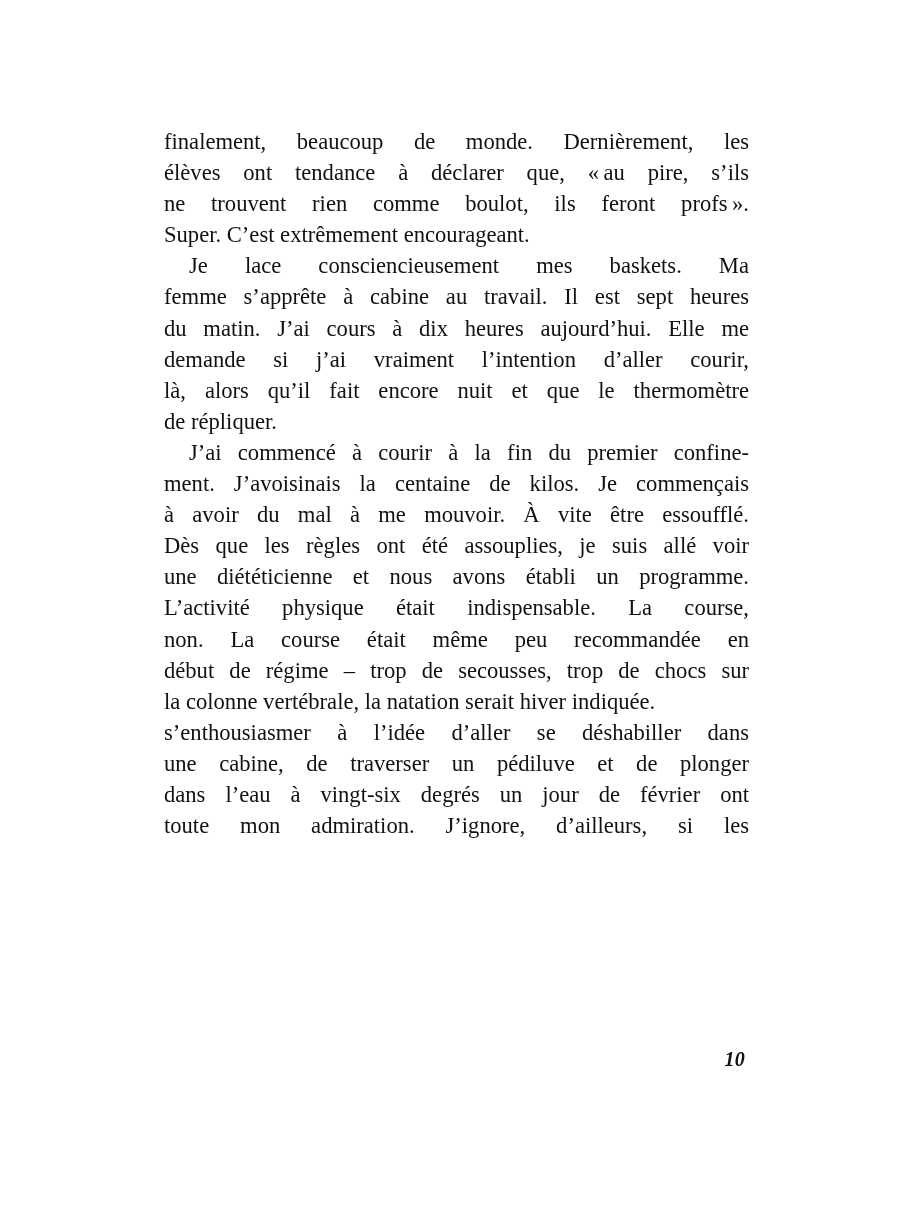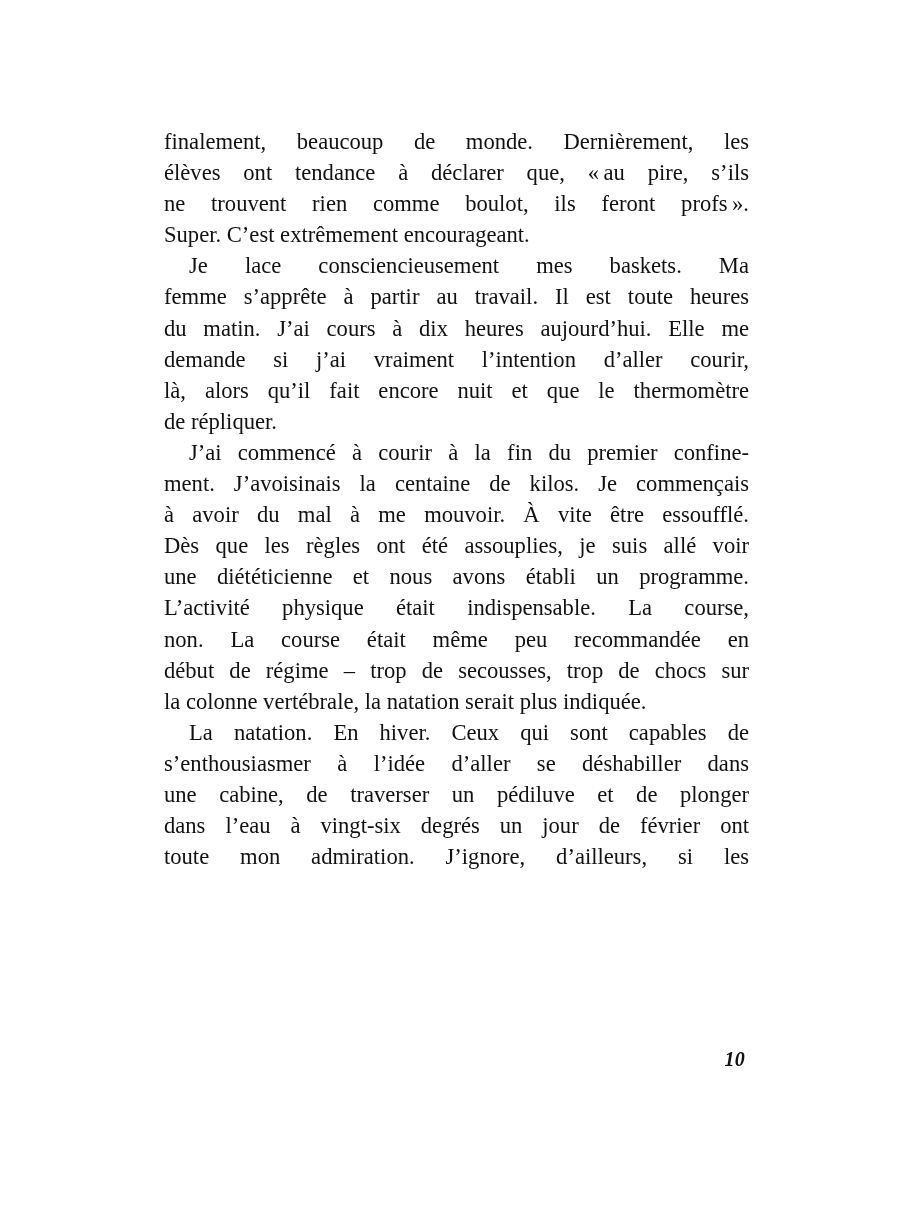--- a/index.html
+++ b/index.html
@@ -66,39 +66,38 @@
 
   <div class="text-block">
       <p class="para">
         <span class="line" style="word-spacing: 0px;">finalement, beaucoup de monde. Dernièrement, les</span>
         <span class="line" style="word-spacing: 0px;">élèves ont tendance à déclarer que, « au pire, s’ils</span>
         <span class="line" style="word-spacing: 0px;">ne trouvent rien comme boulot, ils feront profs ».</span>
         <span class="line last">Super. C’est extrêmement encourageant.</span>
       </p>
       <p class="para">
         <span class="line indent" style="word-spacing: -5px;">Je lace consciencieusement mes baskets. Ma</span>
-        <span class="line" style="word-spacing: 0px;">femme s’apprête à partir au travail. Il est toute heures</span>
+        <span class="line" style="word-spacing: 0px;">femme s’apprête à cabine au travail. Il est sept heures</span>
         <span class="line" style="word-spacing: 0px;">du matin. J’ai cours à dix heures aujourd’hui. Elle me</span>
         <span class="line" style="word-spacing: 0px;">demande si j’ai vraiment l’intention d’aller courir,</span>
         <span class="line" style="word-spacing: 0px;">là, alors qu’il fait encore nuit et que le thermomètre</span>
         <span class="line last">de répliquer.</span>
       </p>
       <p class="para">
         <span class="line indent" style="word-spacing: -2.778px;">J’ai commencé à courir à la fin du premier confine-</span>
         <span class="line" style="word-spacing: 0px;">ment. J’avoisinais la centaine de kilos. Je commençais</span>
         <span class="line" style="word-spacing: 0px;">à avoir du mal à me mouvoir. À vite être essoufflé.</span>
         <span class="line" style="word-spacing: 0px;">Dès que les règles ont été assouplies, je suis allé voir</span>
         <span class="line" style="word-spacing: 0px;">une diététicienne et nous avons établi un programme.</span>
         <span class="line" style="word-spacing: 0px;">L’activité physique était indispensable. La course,</span>
         <span class="line" style="word-spacing: 0px;">non. La course était même peu recommandée en</span>
         <span class="line" style="word-spacing: 0px;">début de régime – trop de secousses, trop de chocs sur</span>
-        <span class="line last">la colonne vertébrale, la natation serait plus indiquée.</span>
+        <span class="line last">la colonne vertébrale, la natation serait hiver indiquée.</span>
       </p>
       <p class="para">
-        <span class="line indent" style="word-spacing: -3.125px;">La natation. En hiver. Ceux qui sont capables de</span>
         <span class="line" style="word-spacing: 0px;">s’enthousiasmer à l’idée d’aller se déshabiller dans</span>
         <span class="line" style="word-spacing: 0px;">une cabine, de traverser un pédiluve et de plonger</span>
         <span class="line" style="word-spacing: 0px;">dans l’eau à vingt-six degrés un jour de février ont</span>
         <span class="line" style="word-spacing: 0px;">toute mon admiration. J’ignore, d’ailleurs, si les</span>
       </p>
     </div>
 
   <div class="page-number">10</div>
 
 </div>

